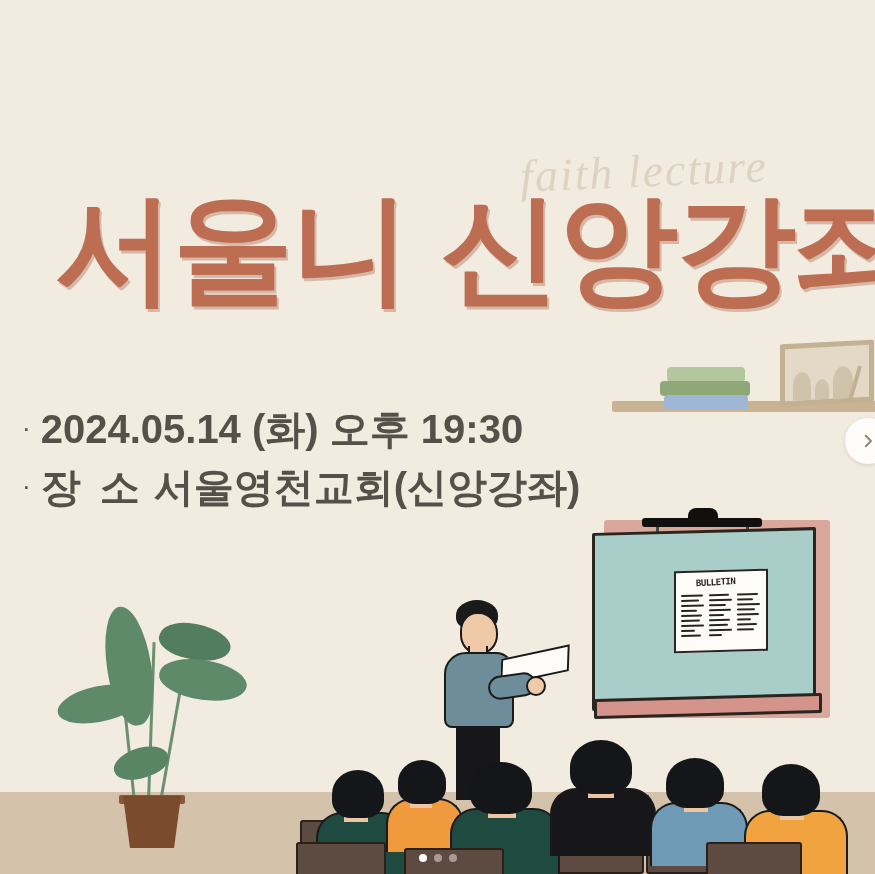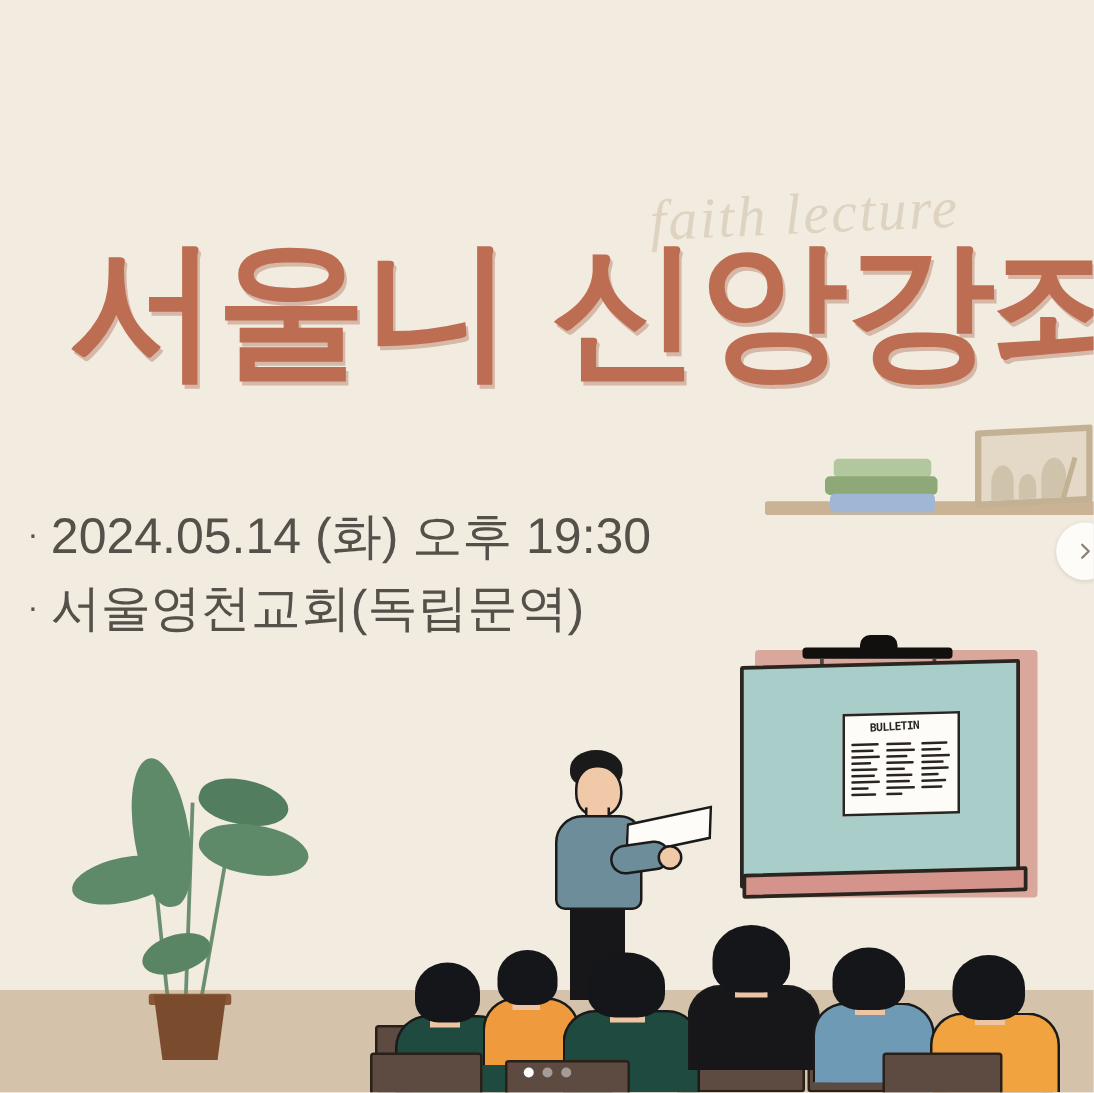--- a/index.html
+++ b/index.html
@@ -54,21 +54,21 @@
     color:#55504a;
     white-space:nowrap;
   }
   .info .line{
     font-size:40px;
     line-height:1.45;
     display:flex;align-items:baseline;gap:10px;
   }
   .info .bullet{font-size:26px;color:#55504a;position:relative;top:-6px;}
   .info .lbl{font-weight:bold;letter-spacing:4px;}
-  .info .val{font-weight:normal;}
+  .info .val{font-weight:bold;}
 
   
   .shelf{position:absolute;left:612px;top:348px;width:300px;height:64px;}
   .shelf-board{
     position:absolute;left:0;bottom:0;width:300px;height:11px;
     background:#c9b394;border-radius:2px;
   }
   .bk{position:absolute;border-radius:4px;}
   .bk1{left:55px;bottom:30px;width:78px;height:15px;background:#b2c79d;}
   .bk2{left:48px;bottom:16px;width:90px;height:15px;background:#8fa878;}
@@ -345,21 +345,22 @@
   <div class="script">faith lecture</div>
   <div class="maintitle">서울니 신앙강좌</div>
 
   <div class="info">
     <div class="line">
       <span class="bullet">·</span>
       <span class="val">2024.05.14 (화) 오후 19:30</span>
     </div>
     <div class="line">
       <span class="bullet">·</span>
-      <span class="val">서울영천교회(독립문역)</span>
+      <span class="lbl">장 소</span>
+      <span class="val">서울영천교회(신앙강좌)</span>
     </div>
   </div>
 
   <div class="next-btn">
     <svg width="18" height="18" viewBox="0 0 24 24" fill="none" stroke="#8a8175" stroke-width="2.4" stroke-linecap="round" stroke-linejoin="round">
       <polyline points="9 5 16 12 9 19"></polyline>
     </svg>
   </div>
 
   <div class="dots">

